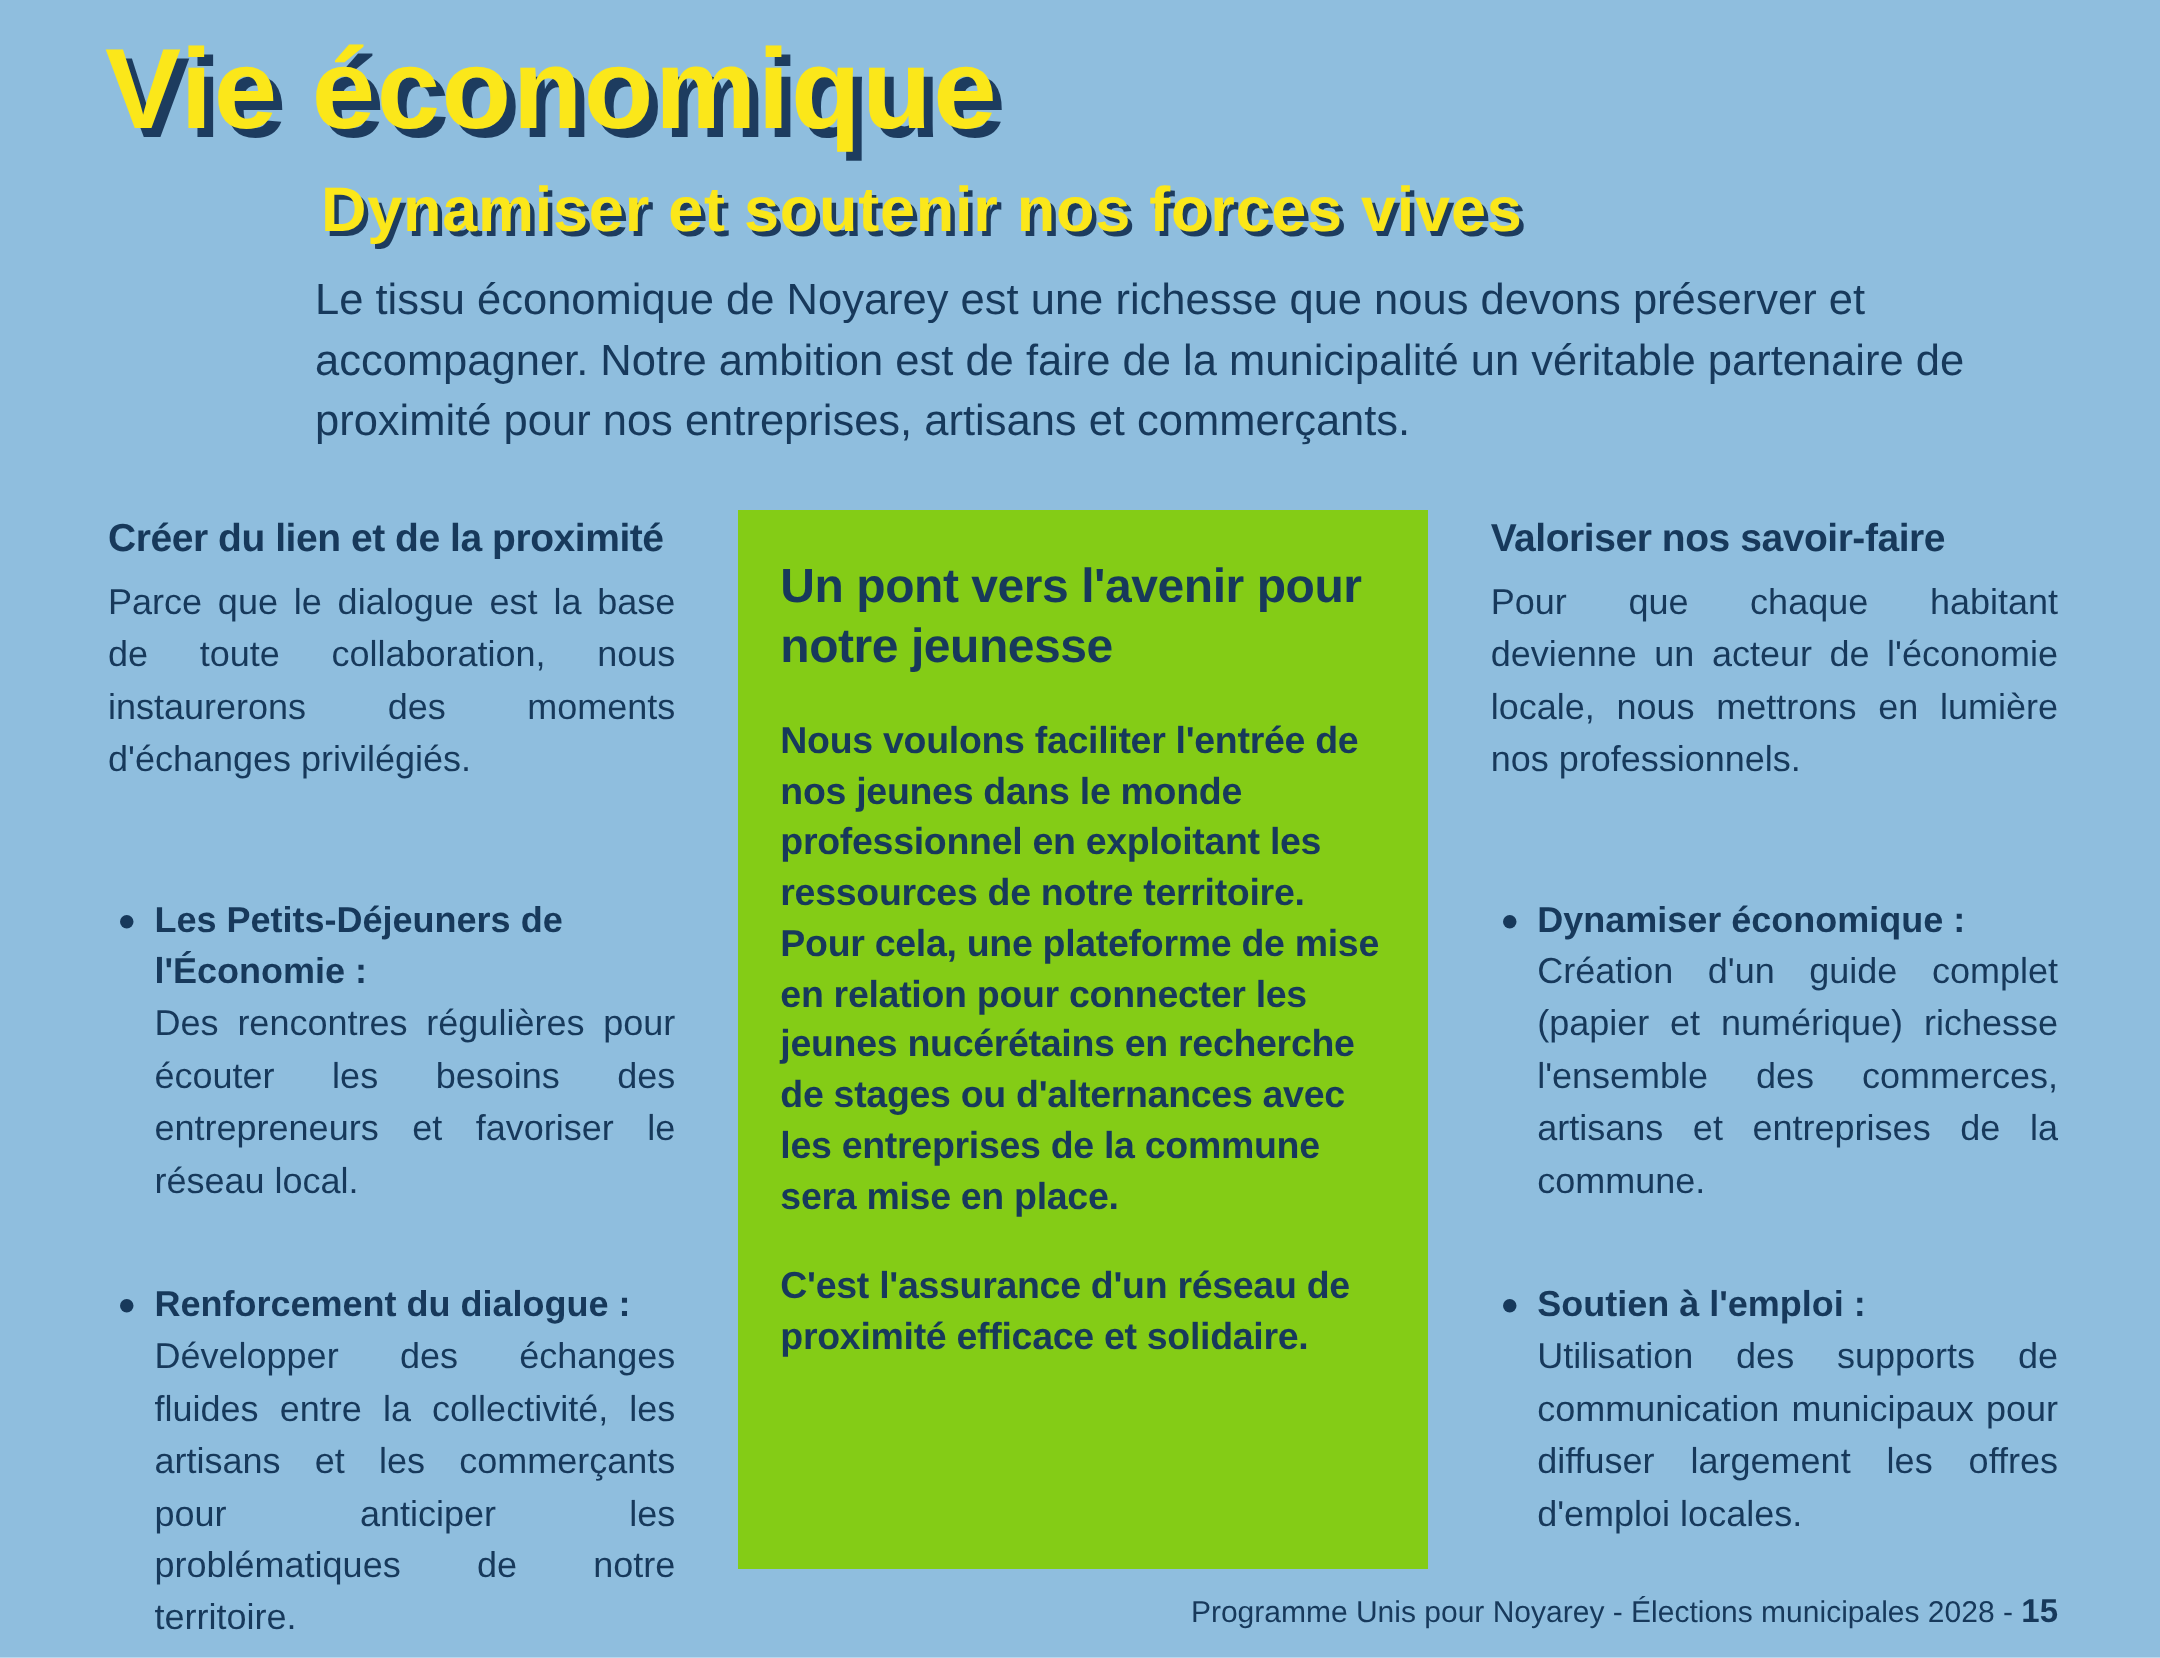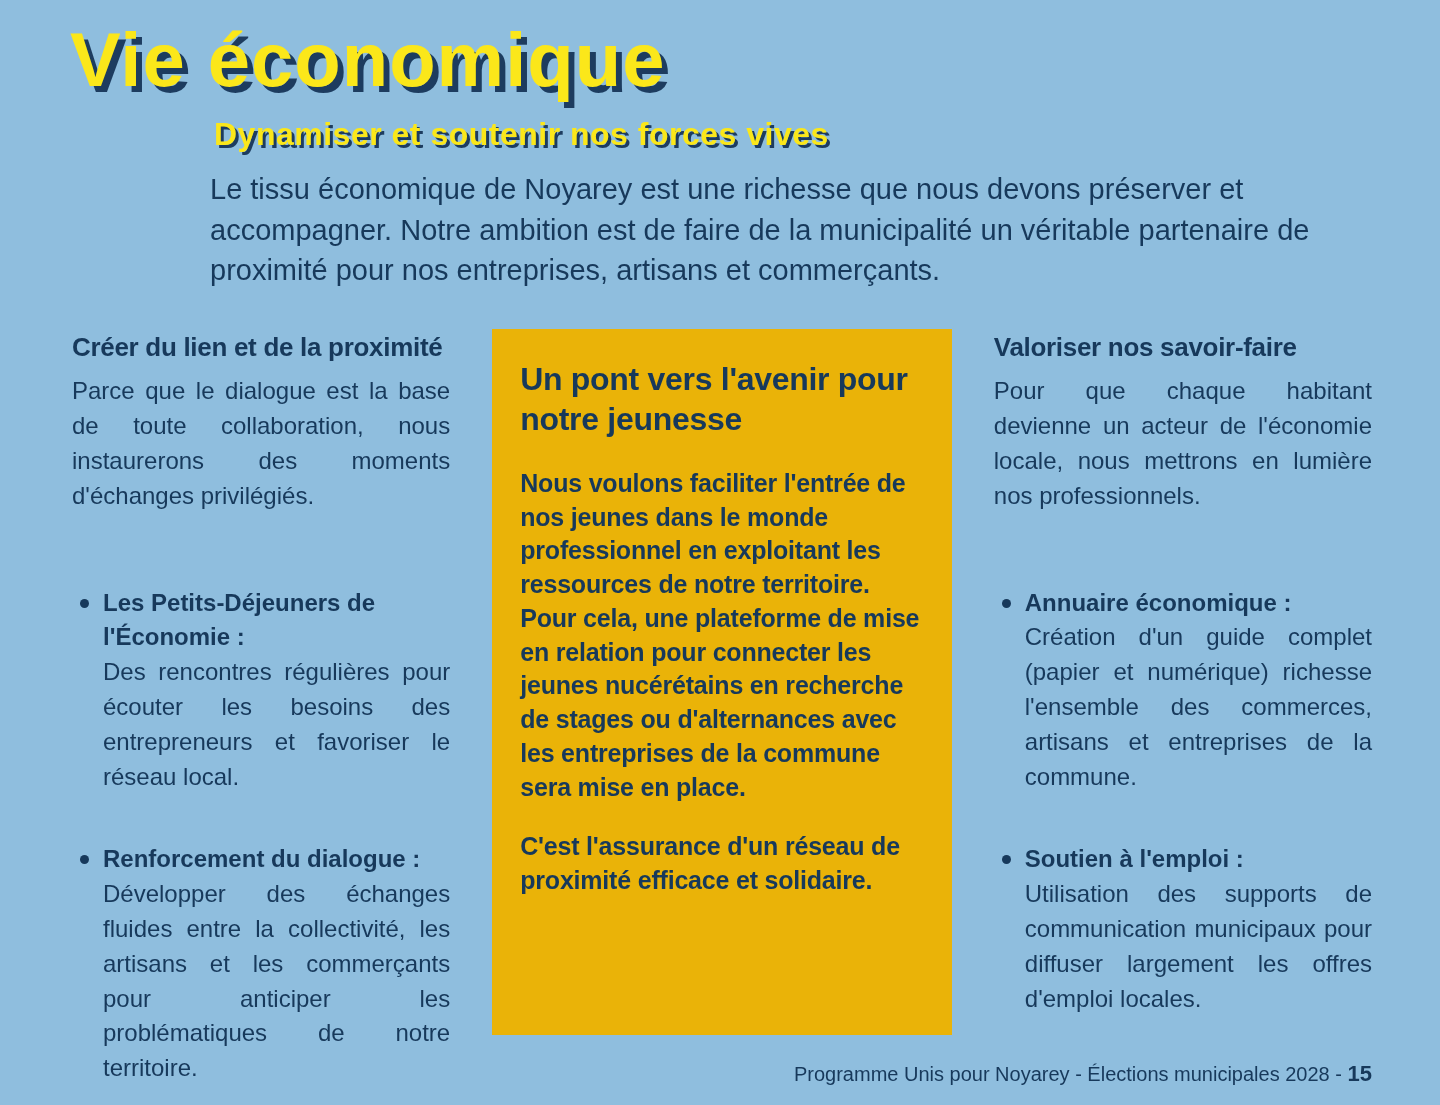--- a/index.html
+++ b/index.html
@@ -23,21 +23,21 @@
     font-size: 76px;
     font-weight: 800;
     letter-spacing: 1px;
     color: #FBE71A;
     text-shadow: 6px 6px 0 #1D3C5F;
     line-height: 1.0;
   }
 
   .page-subtitle {
     margin: 18px 0 0 214px;
-    font-size: 32px;
+    font-size: 42px;
     font-weight: 600;
     color: #FBE71A;
     text-shadow: 3px 3px 0 #1D3C5F;
     letter-spacing: 0.5px;
   }
 
   .intro {
     margin: 16px 0 0 210px;
     width: 1168px;
     font-size: 29px;
@@ -100,21 +100,21 @@
   }
 
   .bullet-text {
     display: block;
     text-align: justify;
   }
 
   
   .highlight-box {
     width: 502px;
-    background: #eab308;
+    background: #84cc16;
     padding: 30px 28px 36px 28px;
     min-height: 706px;
   }
 
   .highlight-heading {
     font-size: 32px;
     font-weight: 800;
     line-height: 1.25;
     margin-bottom: 28px;
     letter-spacing: -0.3px;
@@ -188,21 +188,21 @@
     </div>
 
     <div class="col">
       <div class="col-heading">Valoriser nos savoir-faire</div>
       <p class="col-paragraph">Pour que chaque habitant devienne un acteur de l'économie locale, nous mettrons en lumière nos professionnels.</p>
 
       <div class="bullet-list">
         <div class="bullet-item">
           <span class="bullet-dot"></span>
           <span class="bullet-body">
-            <span class="bullet-label">Annuaire économique :</span>
+            <span class="bullet-label">Dynamiser économique :</span>
             <span class="bullet-text">Création d'un guide complet (papier et numérique) richesse l'ensemble des commerces, artisans et entreprises de la commune.</span>
           </span>
         </div>
         <div class="bullet-item">
           <span class="bullet-dot"></span>
           <span class="bullet-body">
             <span class="bullet-label">Soutien à l'emploi :</span>
             <span class="bullet-text">Utilisation des supports de communication municipaux pour diffuser largement les offres d'emploi locales.</span>
           </span>
         </div>

